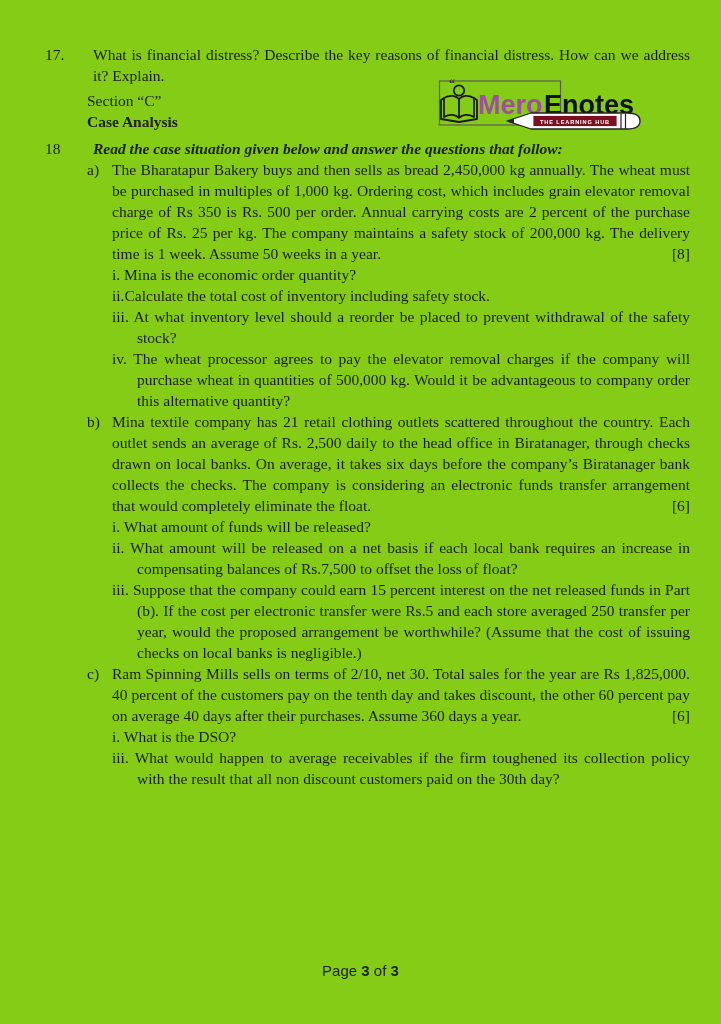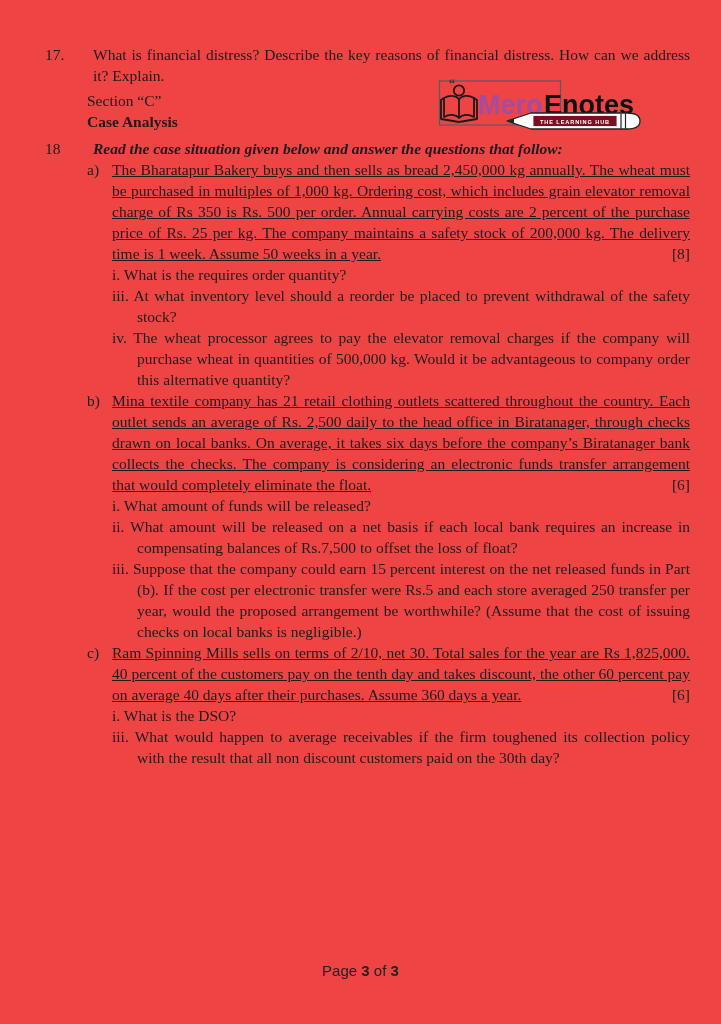--- a/index.html
+++ b/index.html
@@ -6,36 +6,36 @@
   html,body { width:721px; height:1024px; }
   body {
     background:#ffffff;
     color:#1c1c1c;
     font-family:"Liberation Serif","DejaVu Serif",serif;
     font-size:15.5px;
     line-height:21px;
     position:relative;
     overflow:hidden;
   }
-  .page { position:absolute; inset:0; background:#ef4444; }
+  .page { position:absolute; inset:0; background:#84cc16; }
   .content { position:absolute; left:45px; top:44px; width:645px; }
 
   .qrow { display:flex; }
   .qnum { width:48px; flex:none; }
   .qtext { flex:1; text-align:justify; }
 
   .section-head { margin:4px 0 6px 42px; width:588px; text-align:left; }
   .section-line2 { font-weight:bold; }
 
   .intro { font-style:italic;font-weight:bold; }
 
   .part { display:flex; margin-left:42px; }
   .plabel { width:25px; flex:none; }
   .pbody { flex:1; min-width:0; }
-  .ptext { text-align:justify; position:relative;text-decoration:underline; }
+  .ptext { text-align:justify; position:relative; }
   .marks { position:absolute; right:0; bottom:0; }
   .sub { padding-left:25px; text-indent:-25px; text-align:justify; }
 
   .footer {
     position:absolute; left:0; top:960px; width:721px;
     text-align:center;
     font-family:"Liberation Sans","DejaVu Sans",sans-serif;
     font-size:15px; color:#222;
   }
   .footer b { font-weight:bold; }
@@ -65,21 +65,22 @@
       <div class="qtext intro">Read the case situation given below and answer the questions that follow:</div>
     </div>
 
     <div class="part">
       <div class="plabel">a)</div>
       <div class="pbody">
         <div class="ptext">
           <span>The Bharatapur Bakery buys and then sells as bread 2,450,000 kg annually. The wheat must be purchased in multiples of 1,000 kg. Ordering cost, which includes grain elevator removal charge of Rs 350 is Rs. 500 per order. Annual carrying costs are 2 percent of the purchase price of Rs. 25 per kg. The company maintains a safety stock of 200,000 kg.  The delivery time is 1 week. Assume 50 weeks in a year.</span>
           <span class="marks">[8]</span>
         </div>
-        <div class="sub">i. What is the requires order quantity?</div>
+        <div class="sub">i. Mina is the economic order quantity?</div>
+        <div class="sub">ii.Calculate the total cost of inventory including safety stock.</div>
         <div class="sub">iii. At what inventory level should a reorder be placed to prevent withdrawal of the safety stock?</div>
         <div class="sub">iv. The wheat processor agrees to pay the elevator removal charges if the company will purchase wheat in quantities of 500,000 kg. Would it be advantageous to company order this alternative quantity?</div>
       </div>
     </div>
 
     <div class="part">
       <div class="plabel">b)</div>
       <div class="pbody">
         <div class="ptext">
           <span>Mina textile company has 21 retail clothing outlets scattered throughout the country. Each outlet sends an average of Rs. 2,500 daily to the head office in Biratanager, through checks drawn on local banks. On average, it takes six days before the company’s Biratanager bank collects the checks. The company is considering an electronic funds transfer arrangement that would completely eliminate the float.</span>

